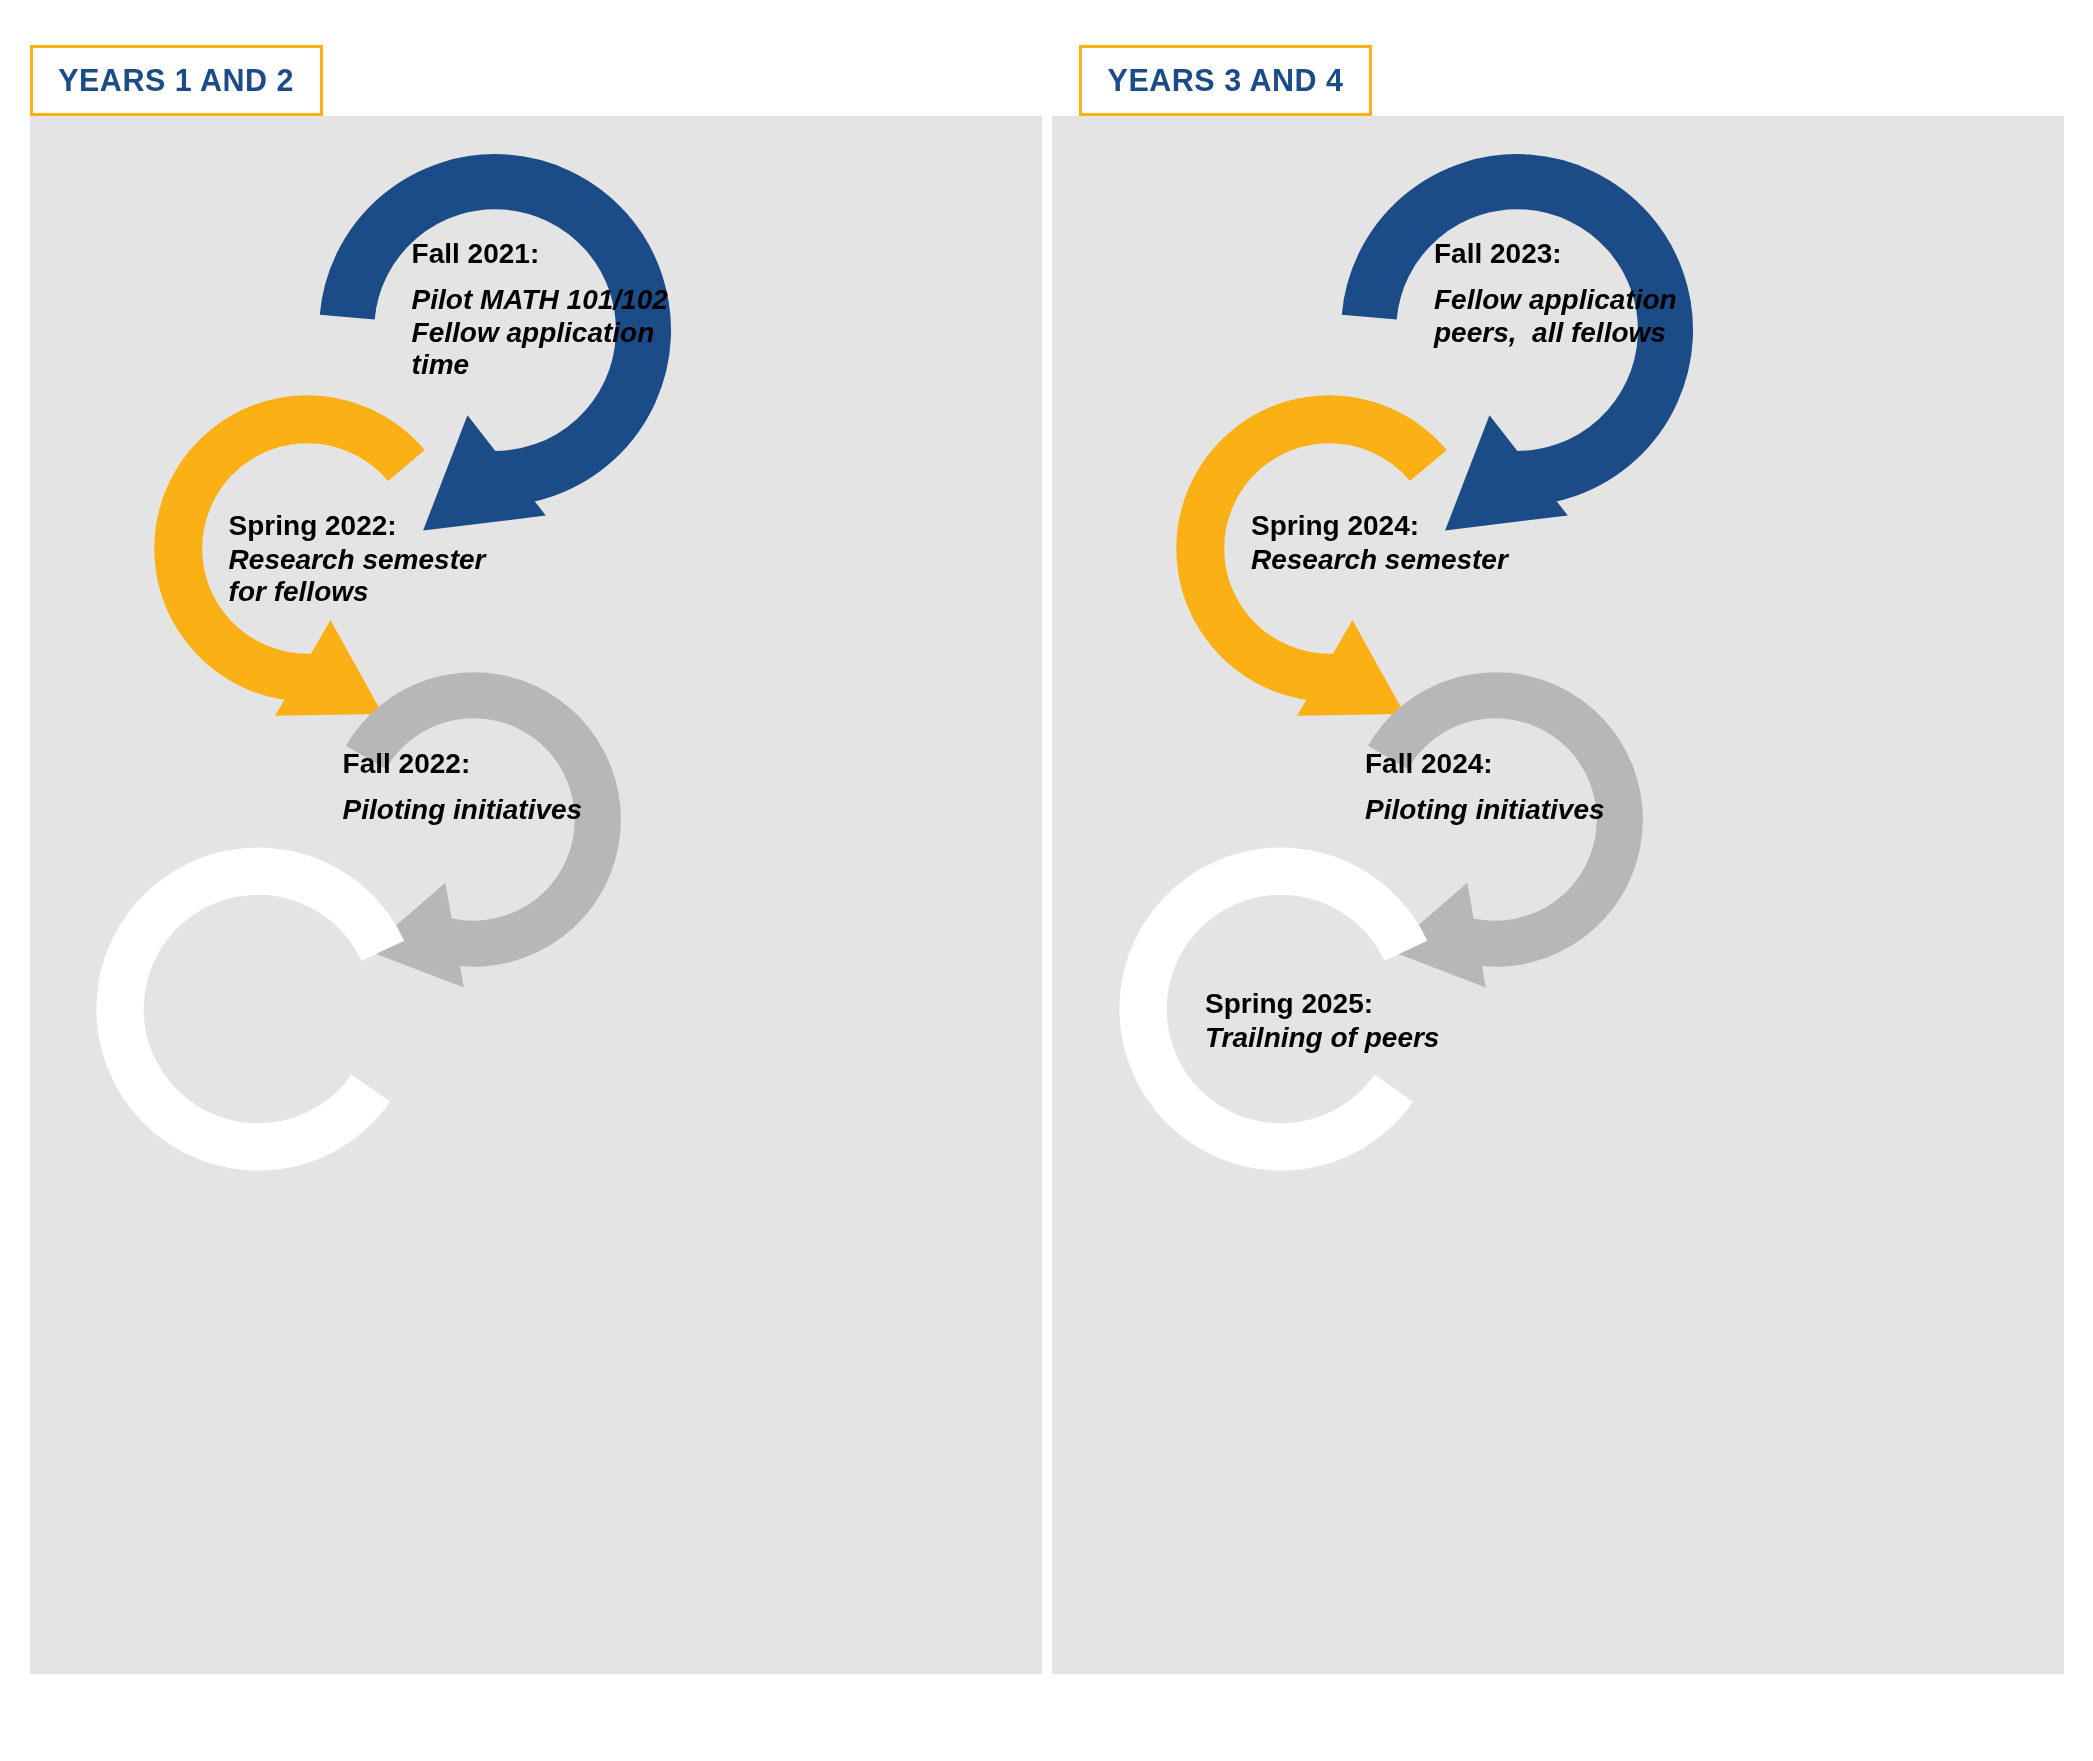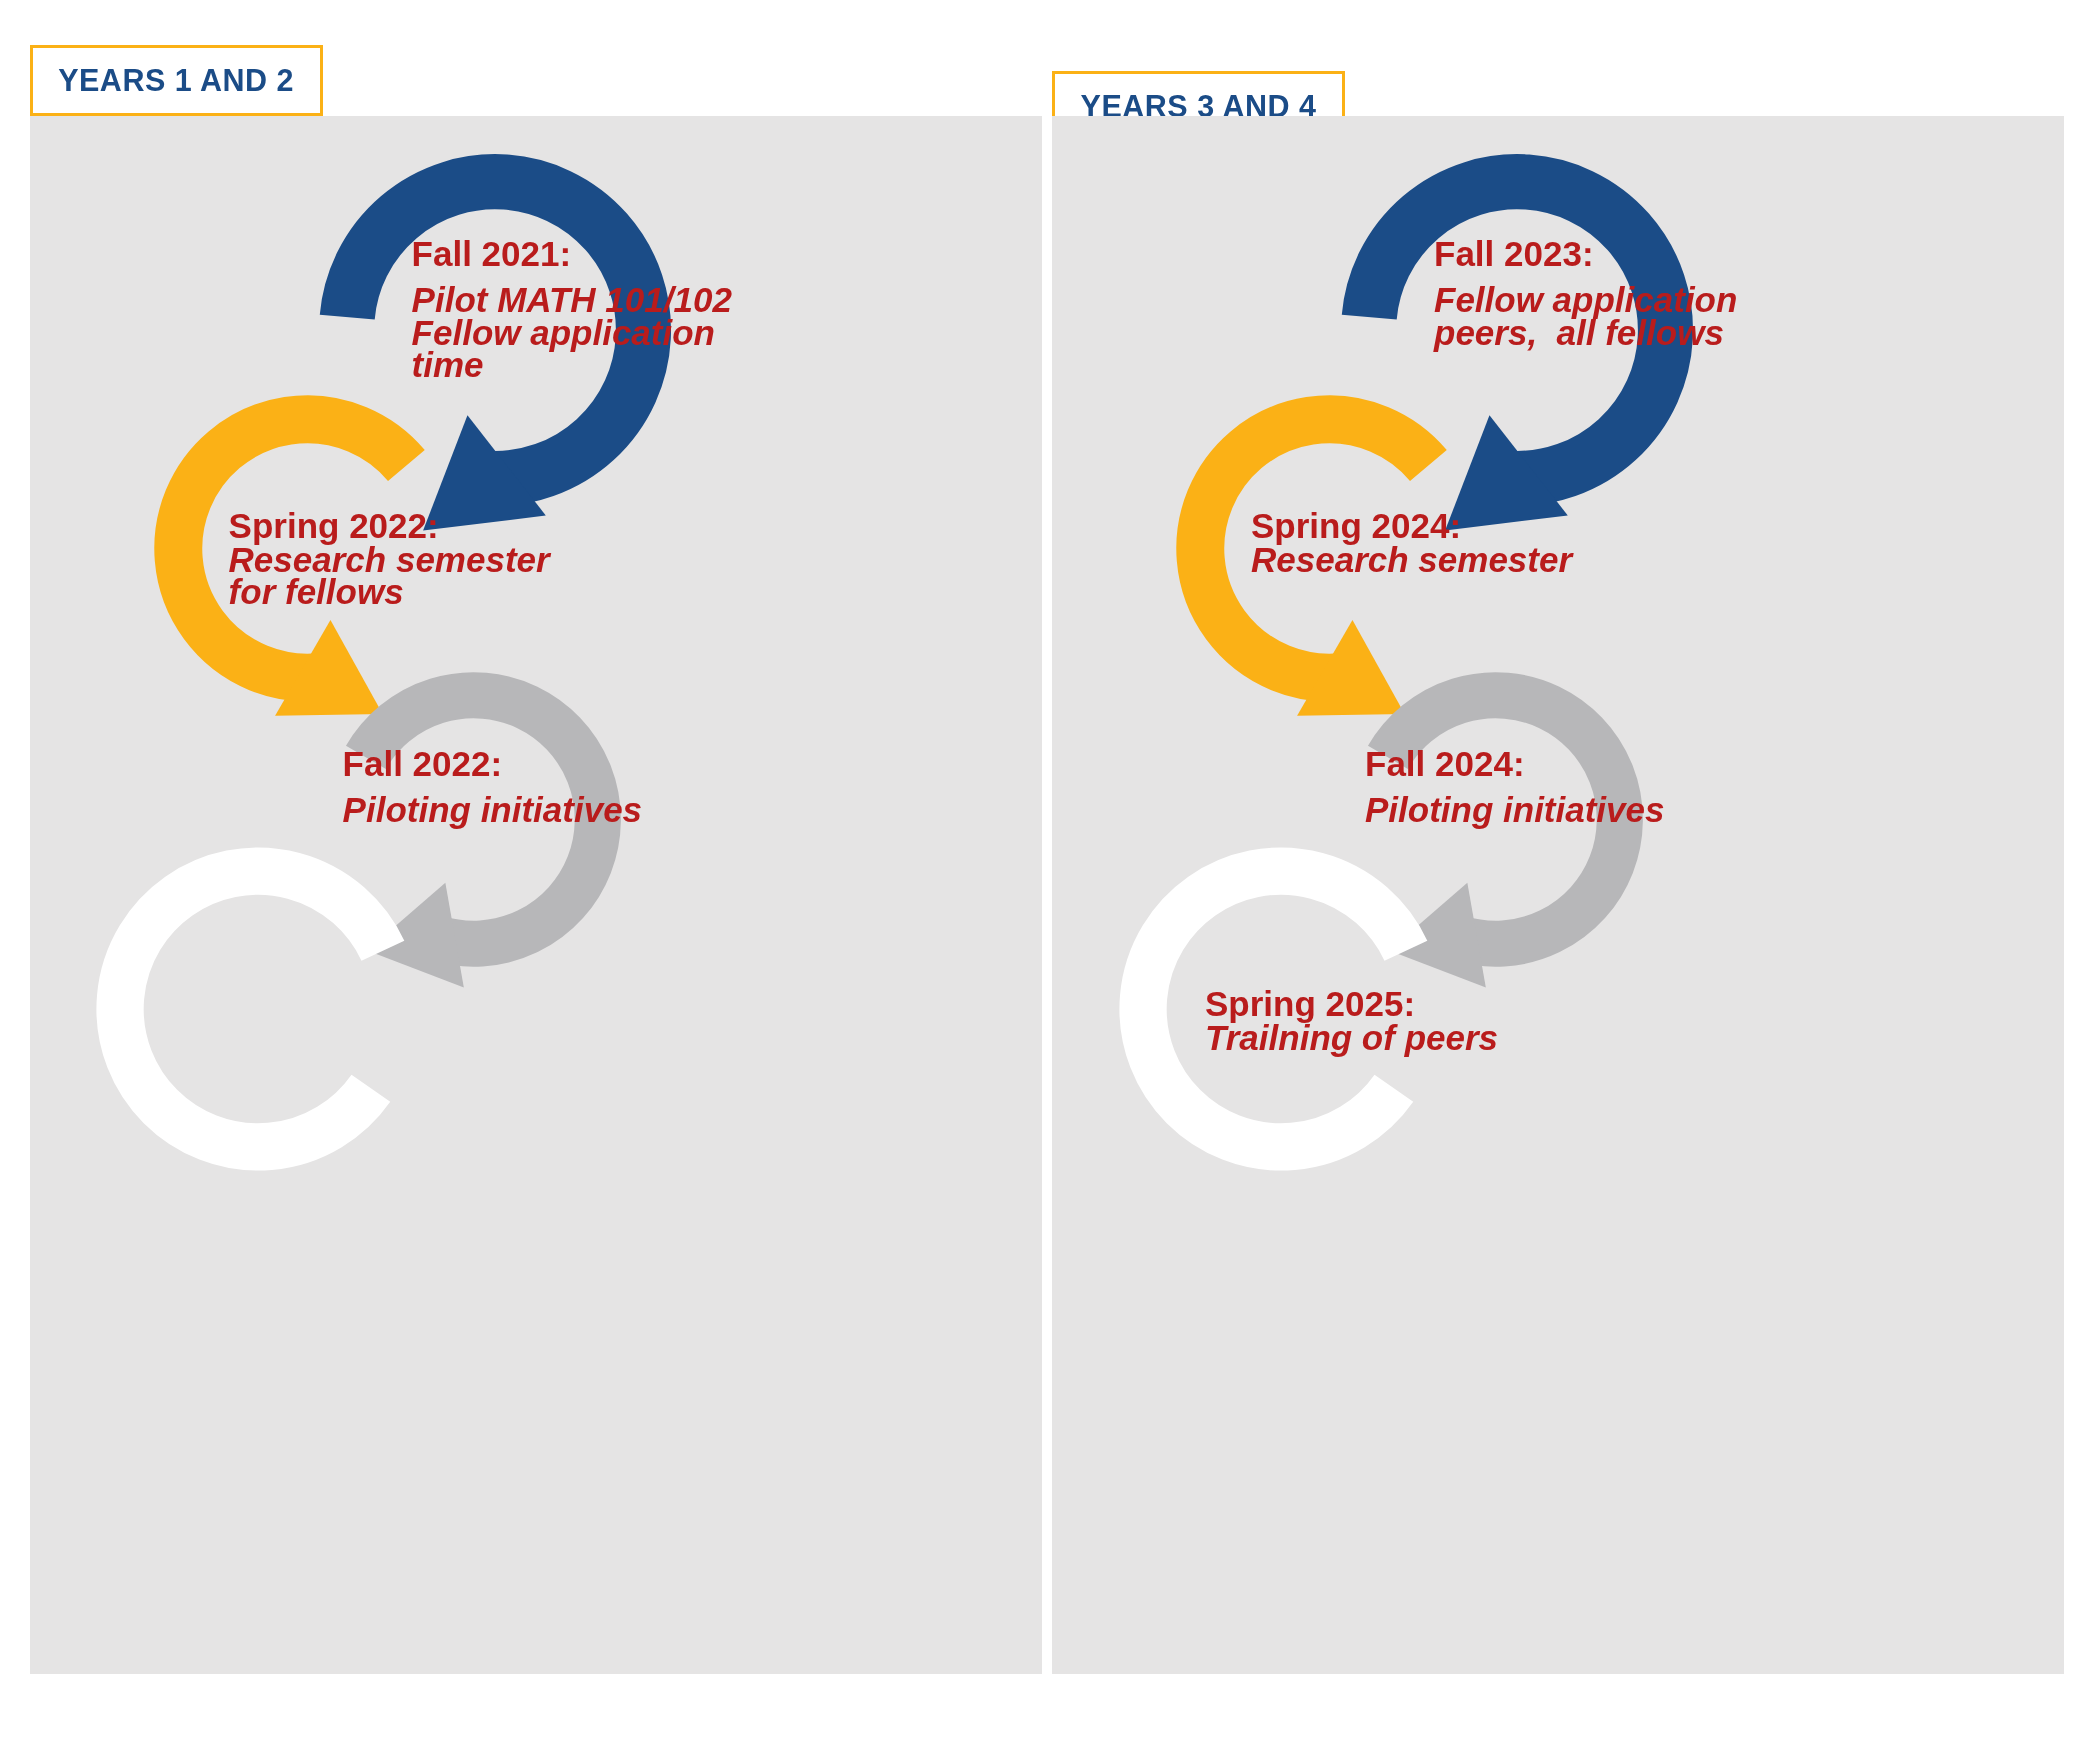--- a/index.html
+++ b/index.html
@@ -28,26 +28,26 @@
     display:flex;
     align-items:center;
     padding:0 25.6px;
     color:#1b4c87;
     font-size:30.5px;
     font-weight:700;
     letter-spacing:0.5px;
     white-space:nowrap;
   }
   .year-label-left{left:29.6px;}
-  .year-label-right{left:1052px;margin-top:26px;}
+  .year-label-right{left:1079px;}
   svg.arc{position:absolute;overflow:visible;}
   .step-text{
     position:absolute;
-    color:#b91c1c;
-    font-size:35px;
+    color:#000000;
+    font-size:28px;
     font-weight:700;
     line-height:32.5px;
   }
   .step-text .title{margin-bottom:1px;}
   .step-text.gap .title{margin-bottom:13.8px;}
   .step-text .line{white-space:pre;font-style:italic;}
 </style>
 </head>
 <body>
 

